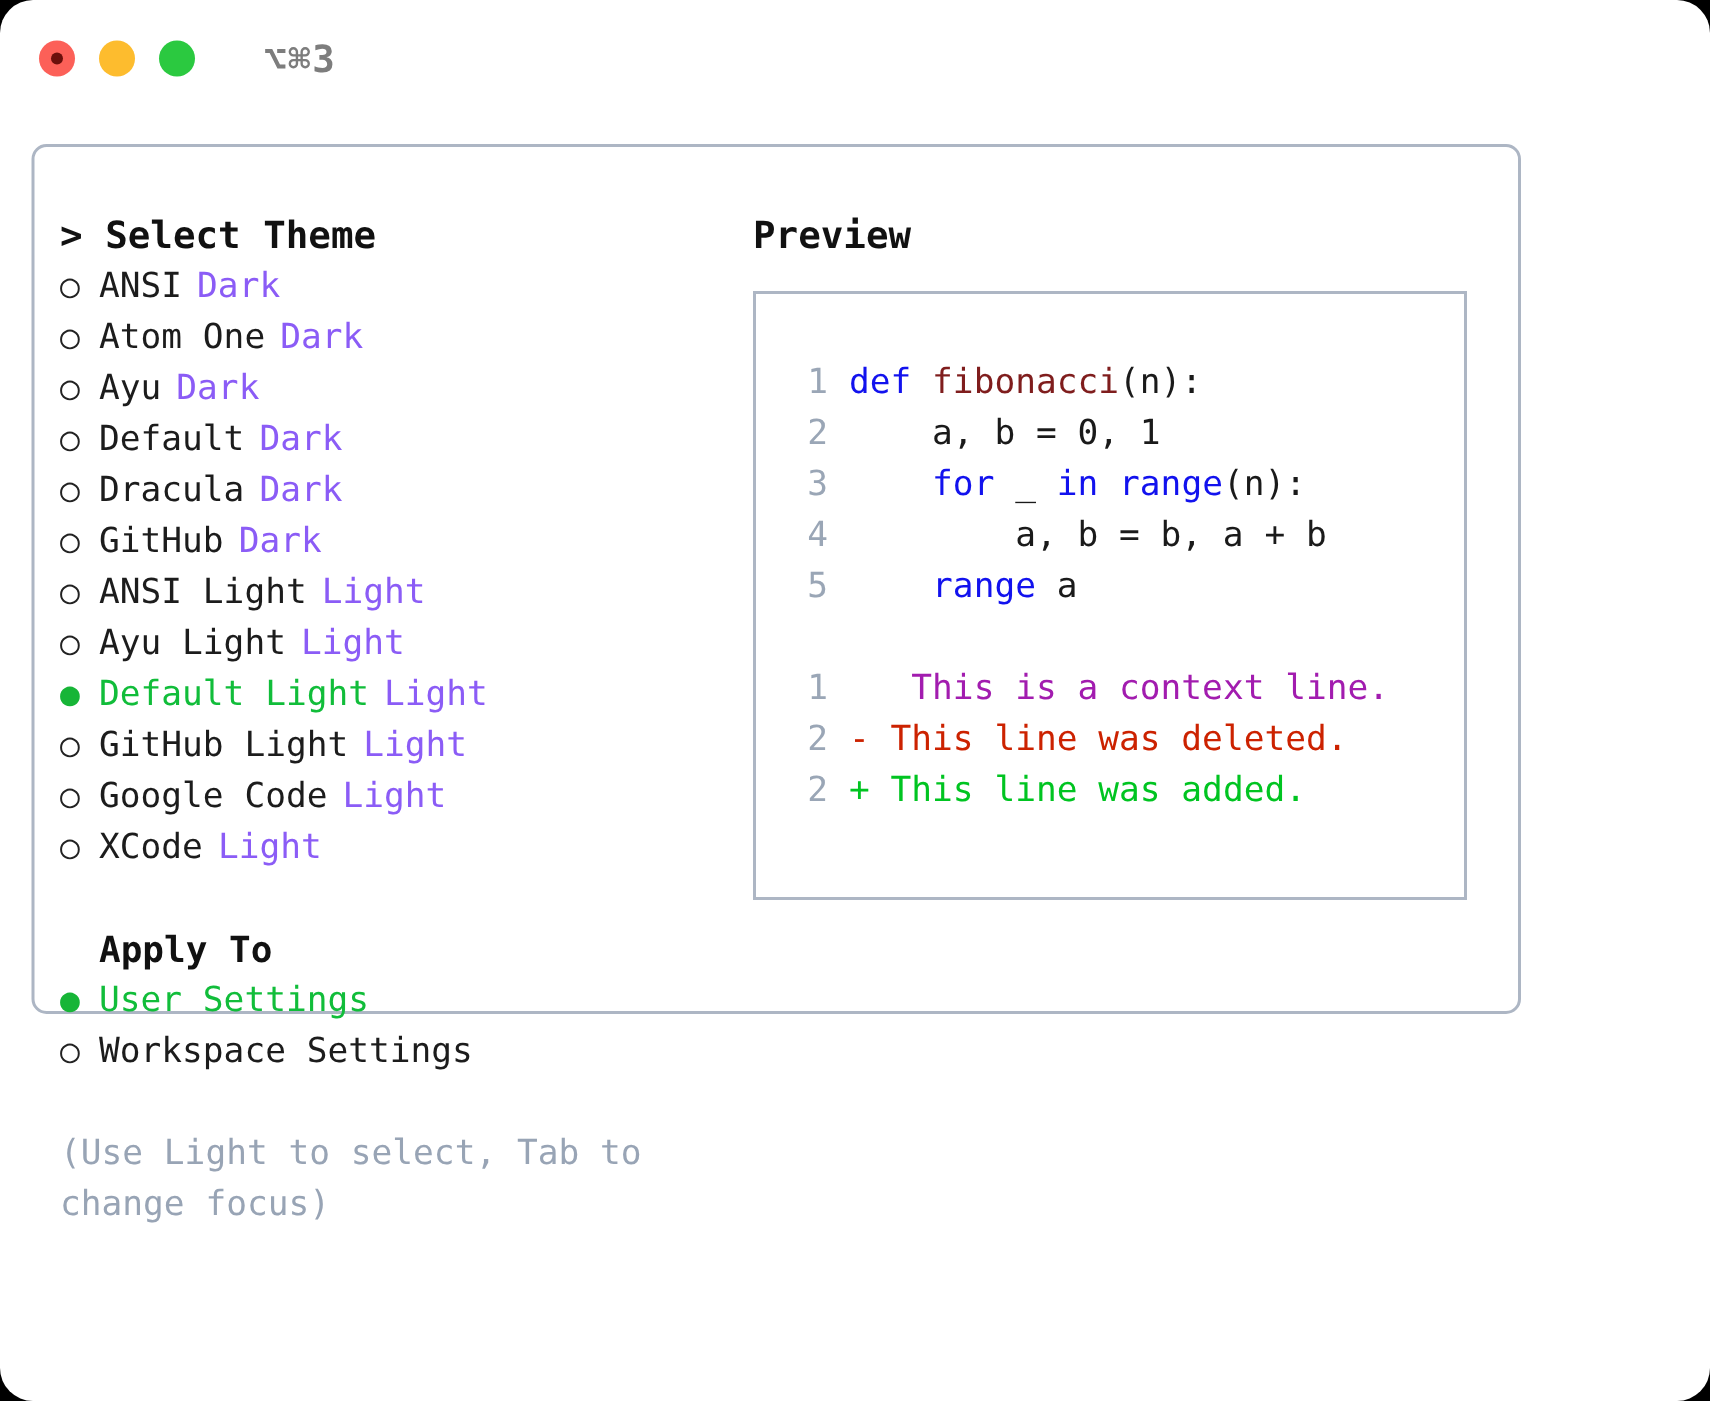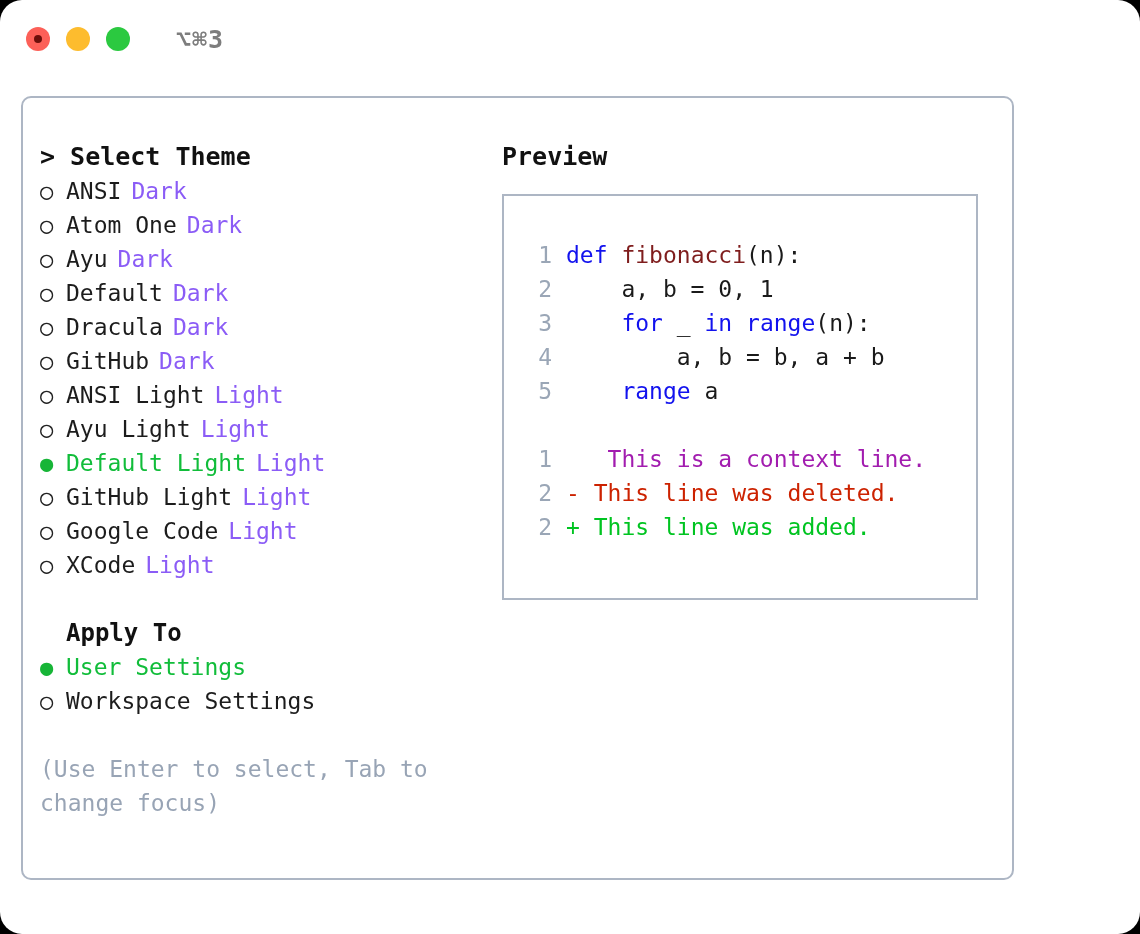--- a/index.html
+++ b/index.html
@@ -68,21 +68,21 @@
     letter-spacing: 1px;
     white-space: pre;
   }
 
   
   #main-panel {
     position: absolute;
     left: 21px;
     top: 96px;
     width: 993px;
-    height: 784px;
+    height: 580px;
     box-sizing: border-box;
     border: 2px solid #adb6c4;
     border-radius: 10px;
     background: #ffffff;
   }
 
   
   #left-column {
     position: absolute;
     left: 17px;
@@ -226,21 +226,21 @@
         </div>
 
       <div class="spacer-row"></div>
 
       <div id="apply-to-header">Apply To</div>
       <div id="apply-to-list">
           <div class="row selected"><span class="marker selected">●</span><span class="row-label">User Settings</span></div>
           <div class="row"><span class="marker">○</span><span class="row-label">Workspace Settings</span></div>
         </div>
 
-      <div id="hint-block">(Use Enter to select, Tab to change focus)</div>
+      <div id="hint-block">(Use Light to select, Tab to change focus)</div>
     </div>
 
     <div id="right-column">
       <div id="preview-title">Preview</div>
       <div id="preview-box">
         <div id="code-block">
             <div class="code-line"><span class="lineno">1</span><span class="code-text"><span class="tok-kw">def </span><span class="tok-fn">fibonacci</span><span class="tok-plain">(n):</span></span></div>
             <div class="code-line"><span class="lineno">2</span><span class="code-text"><span class="tok-plain">    a, b = 0, 1</span></span></div>
             <div class="code-line"><span class="lineno">3</span><span class="code-text"><span class="tok-plain">    </span><span class="tok-kw">for</span><span class="tok-plain"> _ </span><span class="tok-kw">in</span><span class="tok-plain"> </span><span class="tok-kw">range</span><span class="tok-plain">(n):</span></span></div>
             <div class="code-line"><span class="lineno">4</span><span class="code-text"><span class="tok-plain">        a, b = b, a + b</span></span></div>

